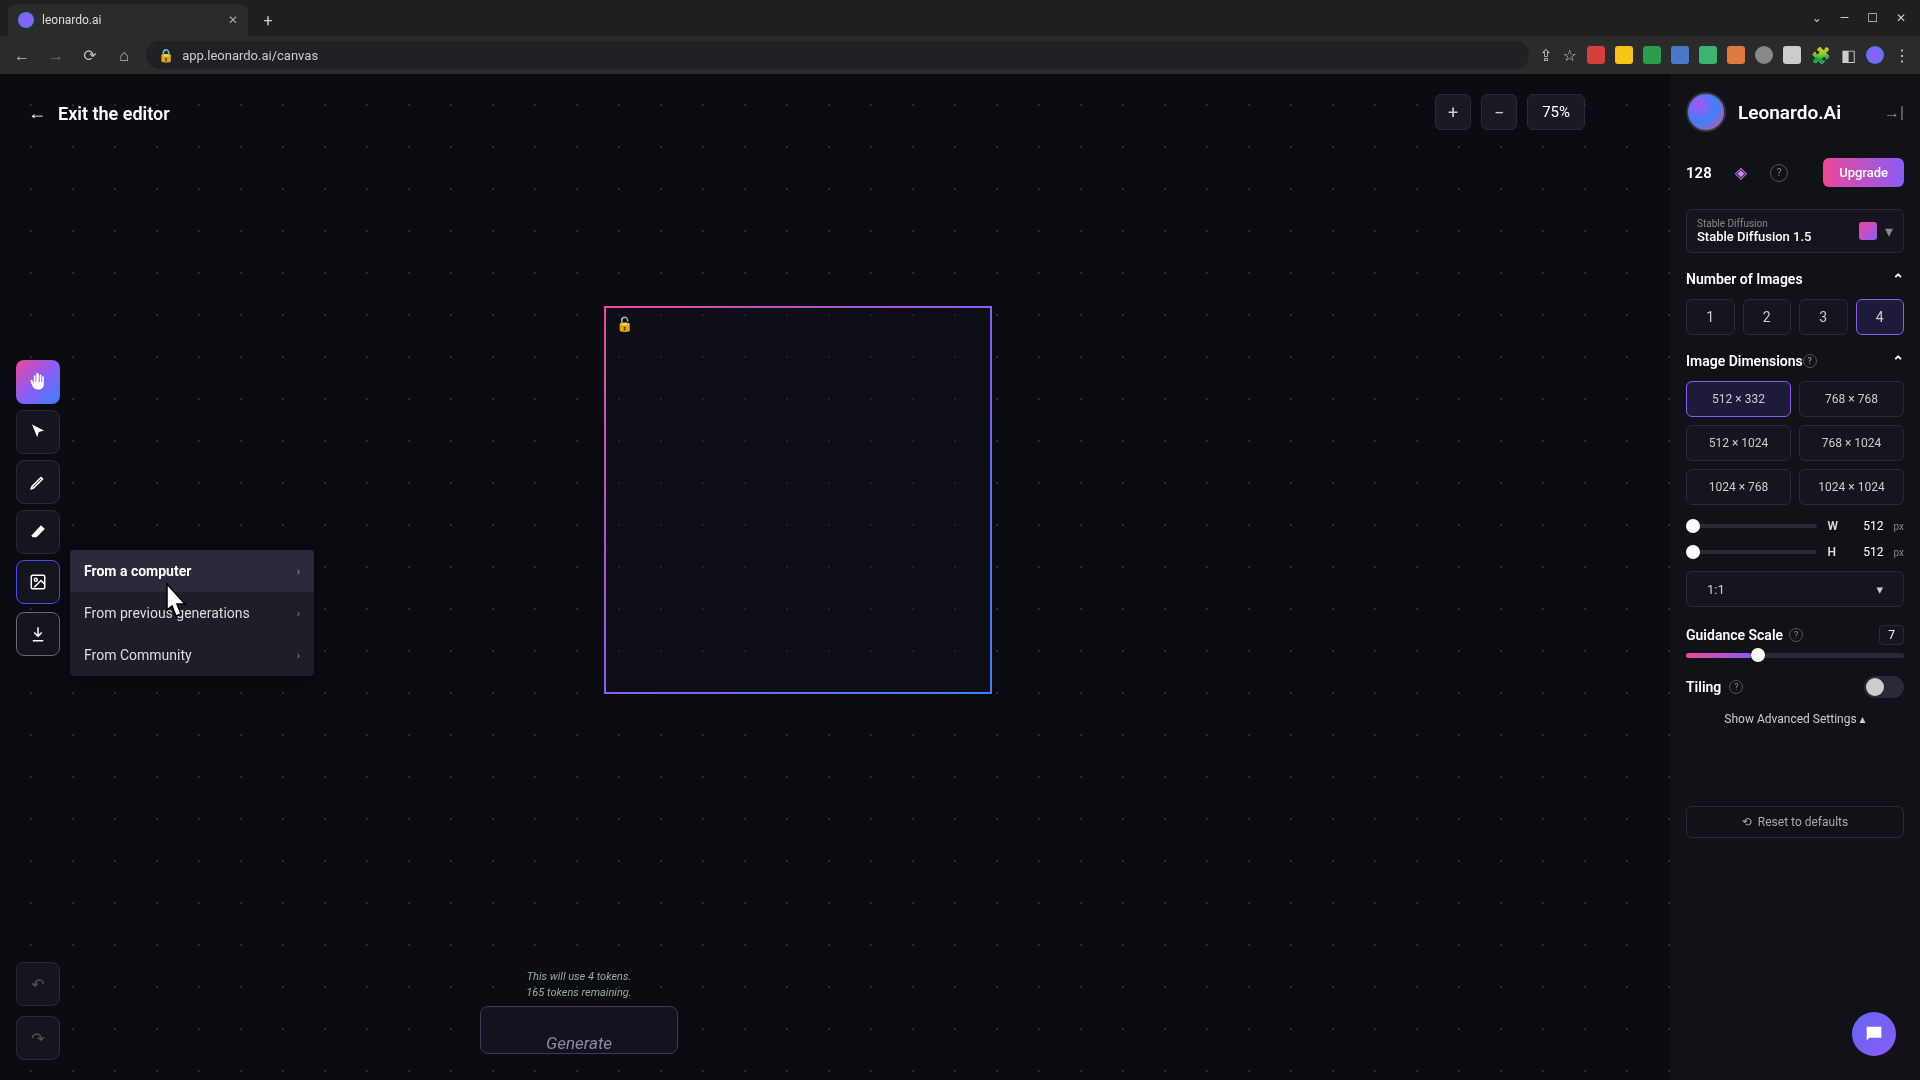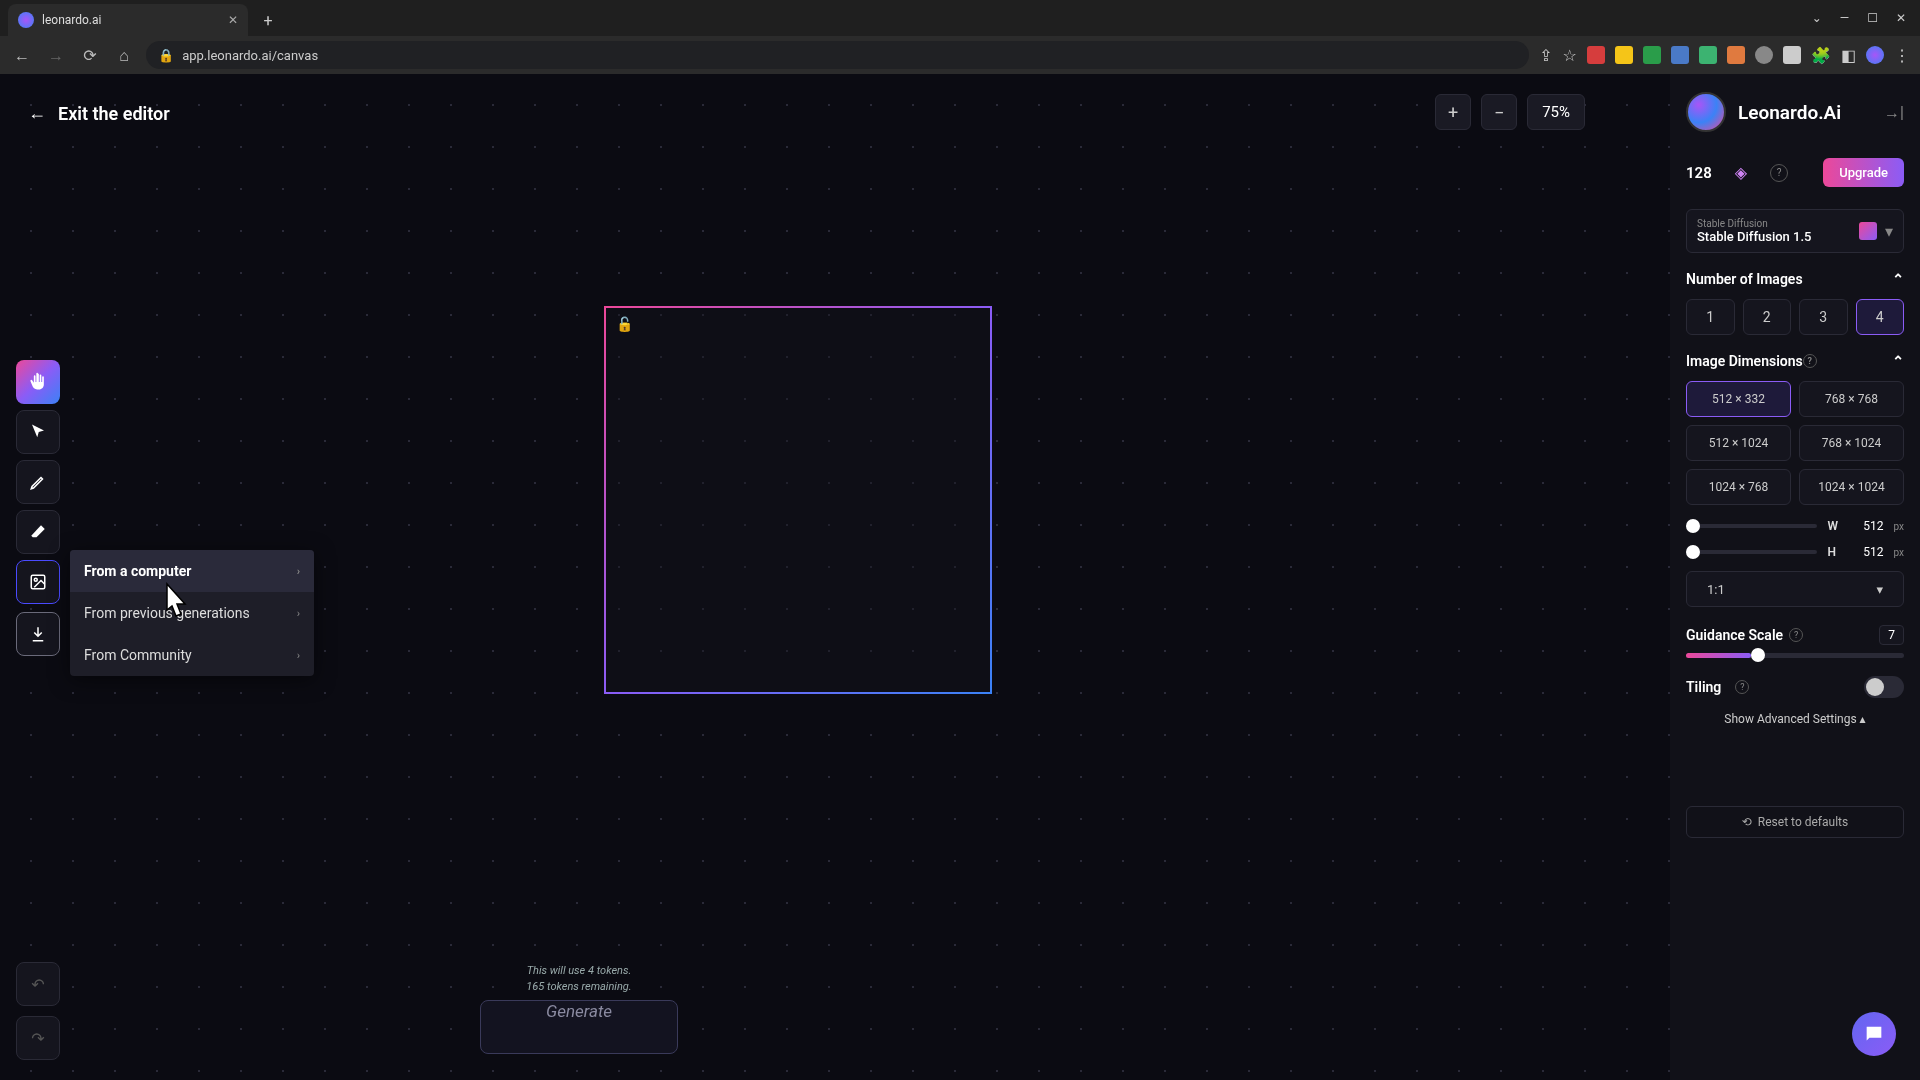--- a/index.html
+++ b/index.html
@@ -51,21 +51,21 @@
 
 .frame { position:absolute; left:604px; top:232px; width:388px; height:388px; border:2px solid; border-image:linear-gradient(135deg,#ec4899,#8b5cf6,#3b82f6) 1; background:rgba(20,20,30,0.4);}
 .lock { position:absolute; top:8px; left:10px; color:#ccc; font-size:14px;}
 
 
 .prompt-bar { position:absolute; bottom:26px; left:480px; display:flex; gap:20px; align-items:flex-end;}
 .prompt-input { width:752px; height:54px; background:#1a1a26; border-radius:8px; display:flex; align-items:center; padding:0 18px; gap:16px; color:#888;}
 .sliders-icon { color:#aaa; }
 .generate-wrap { display:flex; flex-direction:column; align-items:center; gap:6px;font-style:italic;}
 .token-info { font-size:11px; color:#9aa; text-align:center; line-height:1.4;}
-.generate-btn { width:198px; height:54px; border:1px solid #3a3a5a; border-radius:8px; display:flex; align-items:flex-start; justify-content:center; color:#8a8aa0; font-size:17px; background:#131320;}
+.generate-btn { width:198px; height:48px; border:1px solid #3a3a5a; border-radius:8px; display:flex; align-items:flex-end; justify-content:center; color:#8a8aa0; font-size:17px; background:#131320;}
 
 
 .right-panel { position:absolute; right:0; top:0; bottom:0; width:250px; background:#111118; padding:18px 16px; overflow-y:auto;}
 .brand { display:flex; align-items:center; gap:12px; margin-bottom:26px;}
 .brand .avatar { width:40px; height:40px; border-radius:50%; background:radial-gradient(circle at 30% 30%,#a855f7,#3b82f6,#ec4899); border:2px solid #333;}
 .brand .name { font-size:19px; font-weight:600;}
 .brand .collapse { margin-left:auto; color:#888;}
 .credits { display:flex; align-items:center; gap:23px; margin-bottom:22px;}
 .credits .count { font-size:15px; font-weight:600;}
 .credits .q { width:18px; height:18px; border:1px solid #555; border-radius:50%; display:flex; align-items:center; justify-content:center; font-size:10px; color:#888;}
@@ -327,21 +327,21 @@
         <span class="help-icon" style="margin-left:6px">?</span>
         <span class="gval">7</span>
       </div>
       <div class="track">
         <div class="fill"></div>
           <div class="thumb"></div>
       </div>
     </div>
 
     <div class="tiling">
-      <div style="display:flex;align-items:center;gap:14px">
+      <div style="display:flex;align-items:center;gap:8px">
         <span style="font-size:14px;font-weight:600">Tiling</span>
         <span class="help-icon">?</span>
       </div>
       <div class="toggle">
           <div class="knob"></div>
         </div>
     </div>
 
     <div class="adv">
       <span>Show Advanced Settings</span> <span>▴</span>

